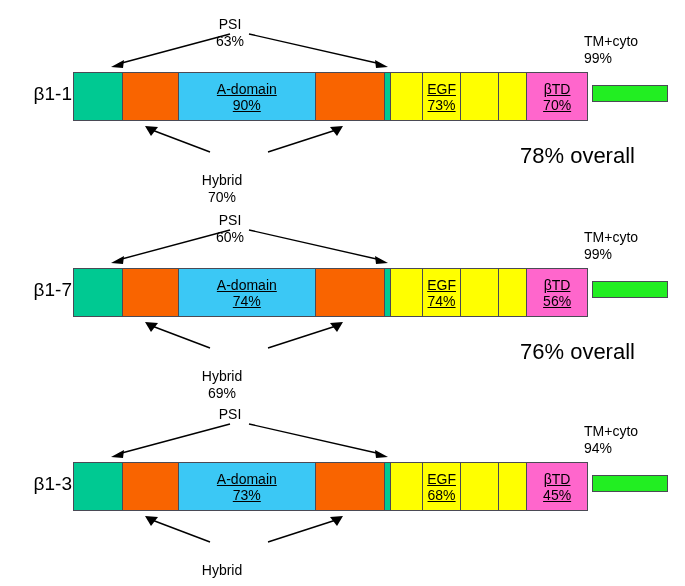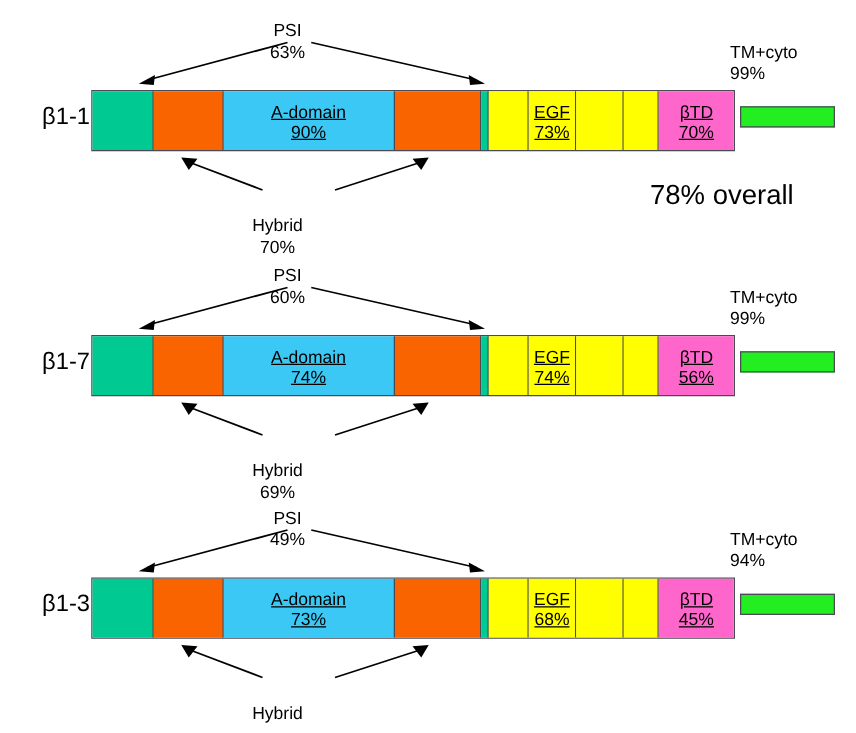--- a/index.html
+++ b/index.html
@@ -262,20 +262,21 @@
         </div>
       </div>
 
     <div class="tm-label">
       <div>TM+cyto</div>
       <div>99%</div>
     </div>
 
     <div class="tm-bar" style="background: rgb(34, 238, 34);"></div>
 
+    <div class="overall">76% overall</div>
   </div>
     <div class="row row-3">
 
     <div class="row-label">β1-3</div>
 
     <svg class="arrows" viewBox="0 0 685 196" width="685" height="196">
       <defs></defs>
 
       <g class="psi-arrow-group">
         <line x1="230" y1="34" x2="118" y2="64" stroke="#000" stroke-width="1.4"></line>
@@ -287,21 +288,20 @@
       <g class="hybrid-arrow-group">
         <line x1="210" y1="152" x2="152" y2="130" stroke="#000" stroke-width="1.4"></line>
         <polygon points="145,126 158,127 151,136" fill="#000"></polygon>
         <line x1="268" y1="152" x2="336" y2="130" stroke="#000" stroke-width="1.4"></line>
         <polygon points="343,126 330,127 337,136" fill="#000"></polygon>
       </g>
     </svg>
 
     <div class="annot annot-psi">
       <div>PSI</div>
-      <div>49%</div>
     </div>
 
     <div class="annot annot-hybrid">
       <div>Hybrid</div>
     </div>
 
     <div class="bar">
         <div class="seg" style="width: 49px; background: rgb(0, 201, 146);"></div>
         <div class="seg" style="width: 56px; background: rgb(249, 100, 0);"></div>
         <div class="seg" style="width: 138px; background: rgb(59, 200, 245);">

